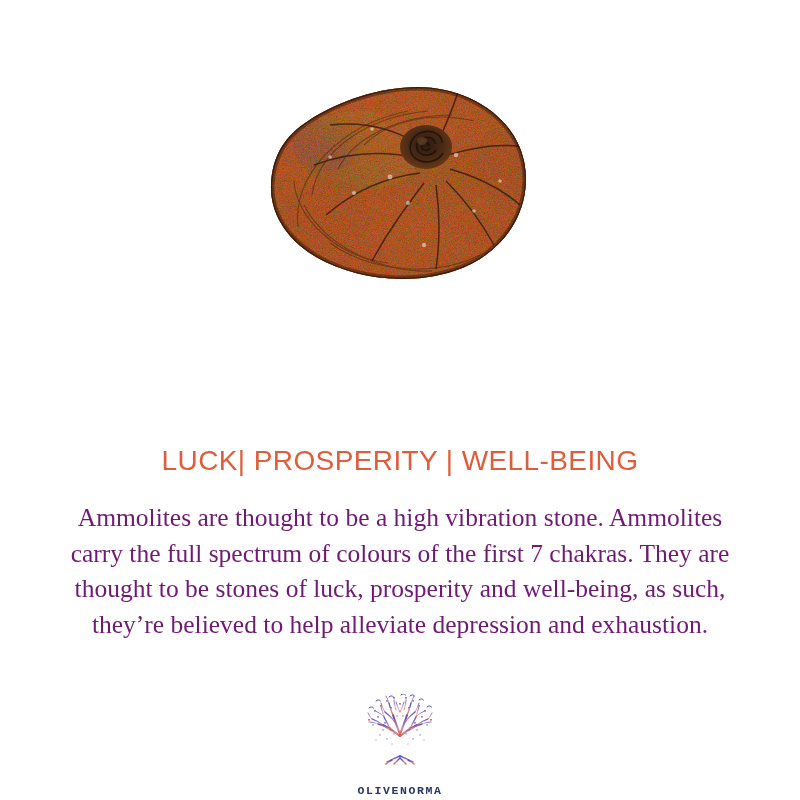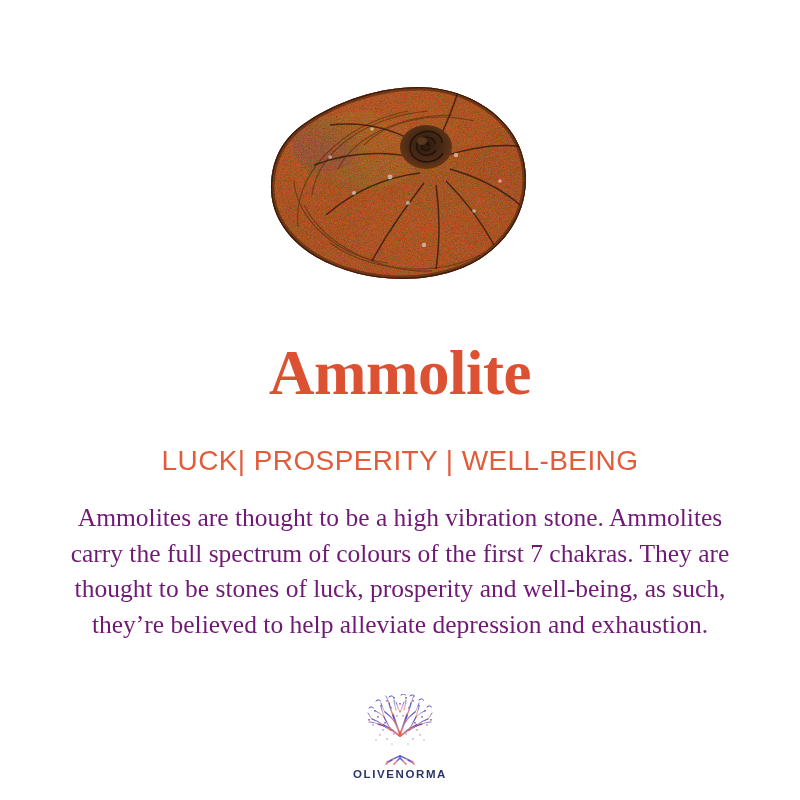--- a/index.html
+++ b/index.html
@@ -96,22 +96,22 @@
     display: flex;
     flex-direction: column;
     align-items: center;
   }
   .brand-mark {
     width: 78px;
     height: 72px;
     display: block;
   }
   .brand-name {
-    margin-top: 2px;
-    font-family: Liberation Sans, sans-serif;
+    margin-top: 18px;
+    font-family: Liberation Mono, monospace;
     font-weight: bold;
     font-size: 11.5px;
     letter-spacing: 1.6px;
     color: #2b3468;
   }
 </style>
 </head>
 <body>
 
 <div class="page">
@@ -232,21 +232,20 @@
             <ellipse cx="-4" cy="-6" rx="5" ry="4" fill="#6f4a28" opacity="0.6"></ellipse>
           </g>
 
           <path d="M150 2 C198 2 246 30 256 76 C266 124 236 170 186 186 C140 201 86 194 48 172 C16 153 2 126 3 100 C4 70 18 50 40 36 C70 16 112 2 150 2 Z" fill="none" stroke="#2a1409" stroke-width="7" opacity="0.45"></path>
           <path d="M150 2 C198 2 246 30 256 76 C266 124 236 170 186 186 C140 201 86 194 48 172 C16 153 2 126 3 100 C4 70 18 50 40 36 C70 16 112 2 150 2 Z" fill="none" stroke="#150a05" stroke-width="2.5" opacity="0.6"></path>
         </g>
       </svg>
     </div>
   </div>
 
-  <div class="stone-title">Ammolite</div>
 
   <div class="keywords">LUCK| PROSPERITY | WELL-BEING</div>
 
   <div class="description">Ammolites are thought to be a high vibration stone. Ammolites carry the full spectrum of colours of the first 7 chakras. They are thought to be stones of luck, prosperity and well-being, as such, they’re believed to help alleviate depression and exhaustion.</div>
 
   <div class="brand">
     <svg class="brand-mark" viewBox="0 0 78 72" xmlns="http://www.w3.org/2000/svg" role="img" aria-label="Tree of life logo">
       <defs>
         <linearGradient id="treeGrad" x1="0%" y1="0%" x2="0%" y2="100%">
           <stop offset="0%" stop-color="#4b4fc4"></stop>

